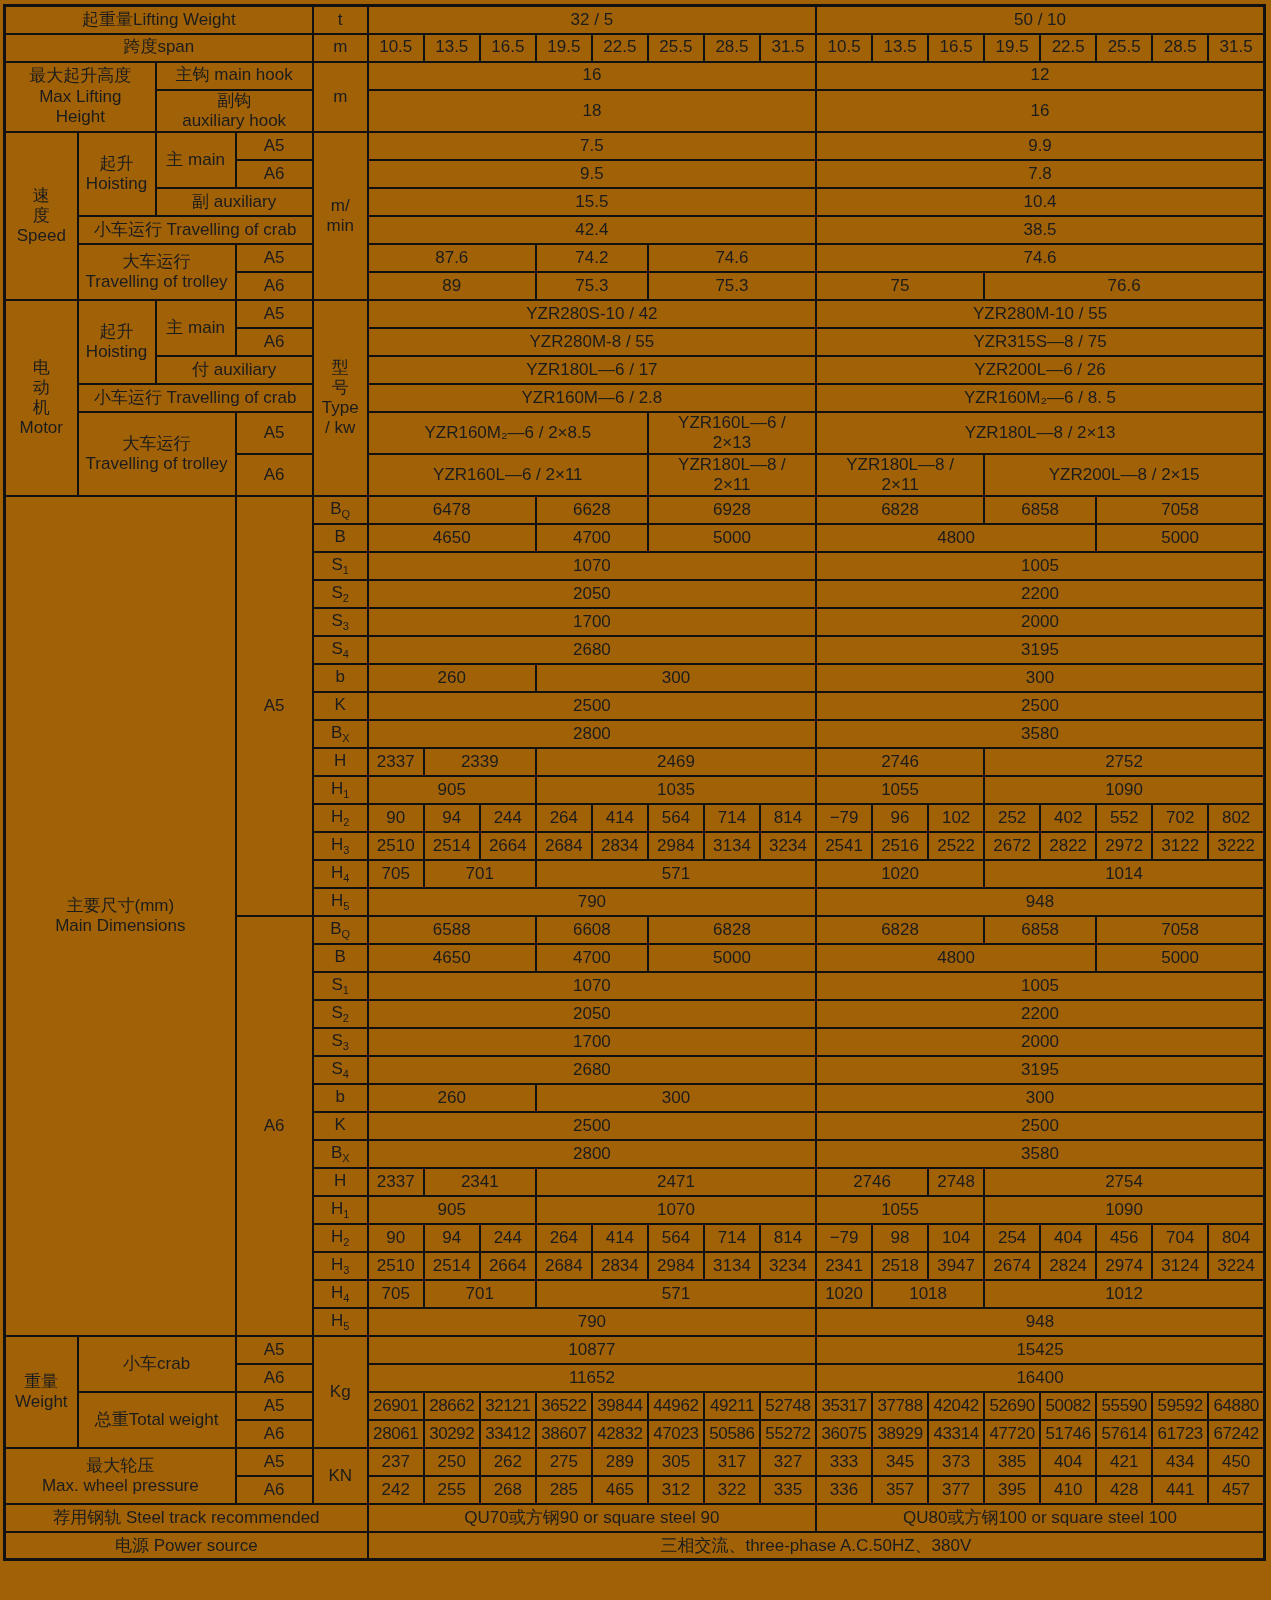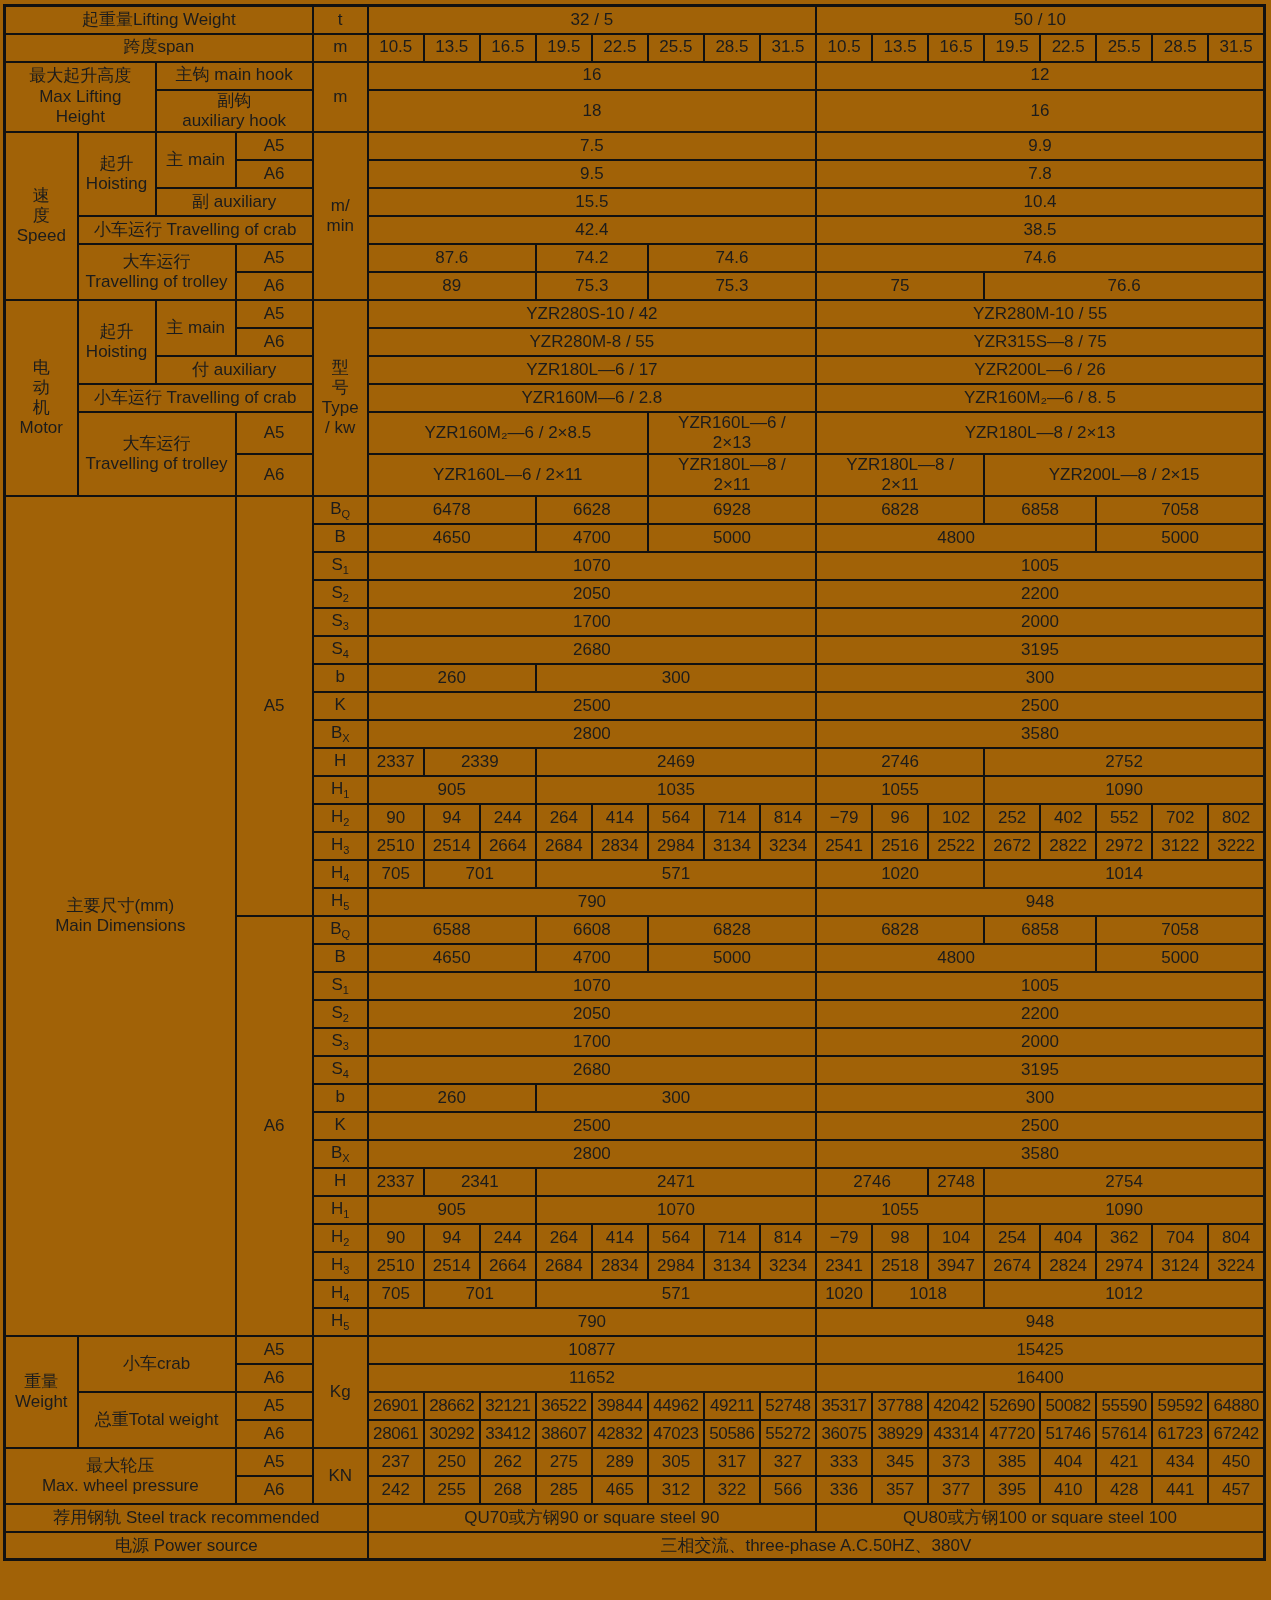--- a/index.html
+++ b/index.html
@@ -394,21 +394,21 @@
   <td>264</td>
   <td>414</td>
   <td>564</td>
   <td>714</td>
   <td>814</td>
   <td>−79</td>
   <td>98</td>
   <td>104</td>
   <td>254</td>
   <td>404</td>
-  <td>362</td>
+  <td>456</td>
   <td>704</td>
   <td>804</td>
 </tr>
 <tr>
   <td class="dimlbl"><span>H</span><sub>3</sub></td>
   <td class="sm">2510</td>
   <td class="sm">2514</td>
   <td class="sm">2664</td>
   <td class="sm">2684</td>
   <td class="sm">2834</td>
@@ -517,21 +517,21 @@
 </tr>
 <tr>
   <td>A6</td>
   <td>242</td>
   <td>255</td>
   <td>268</td>
   <td>285</td>
   <td>465</td>
   <td>312</td>
   <td>322</td>
-  <td>566</td>
+  <td>335</td>
   <td>336</td>
   <td>357</td>
   <td>377</td>
   <td>395</td>
   <td>410</td>
   <td>428</td>
   <td>441</td>
   <td>457</td>
 </tr>
 

